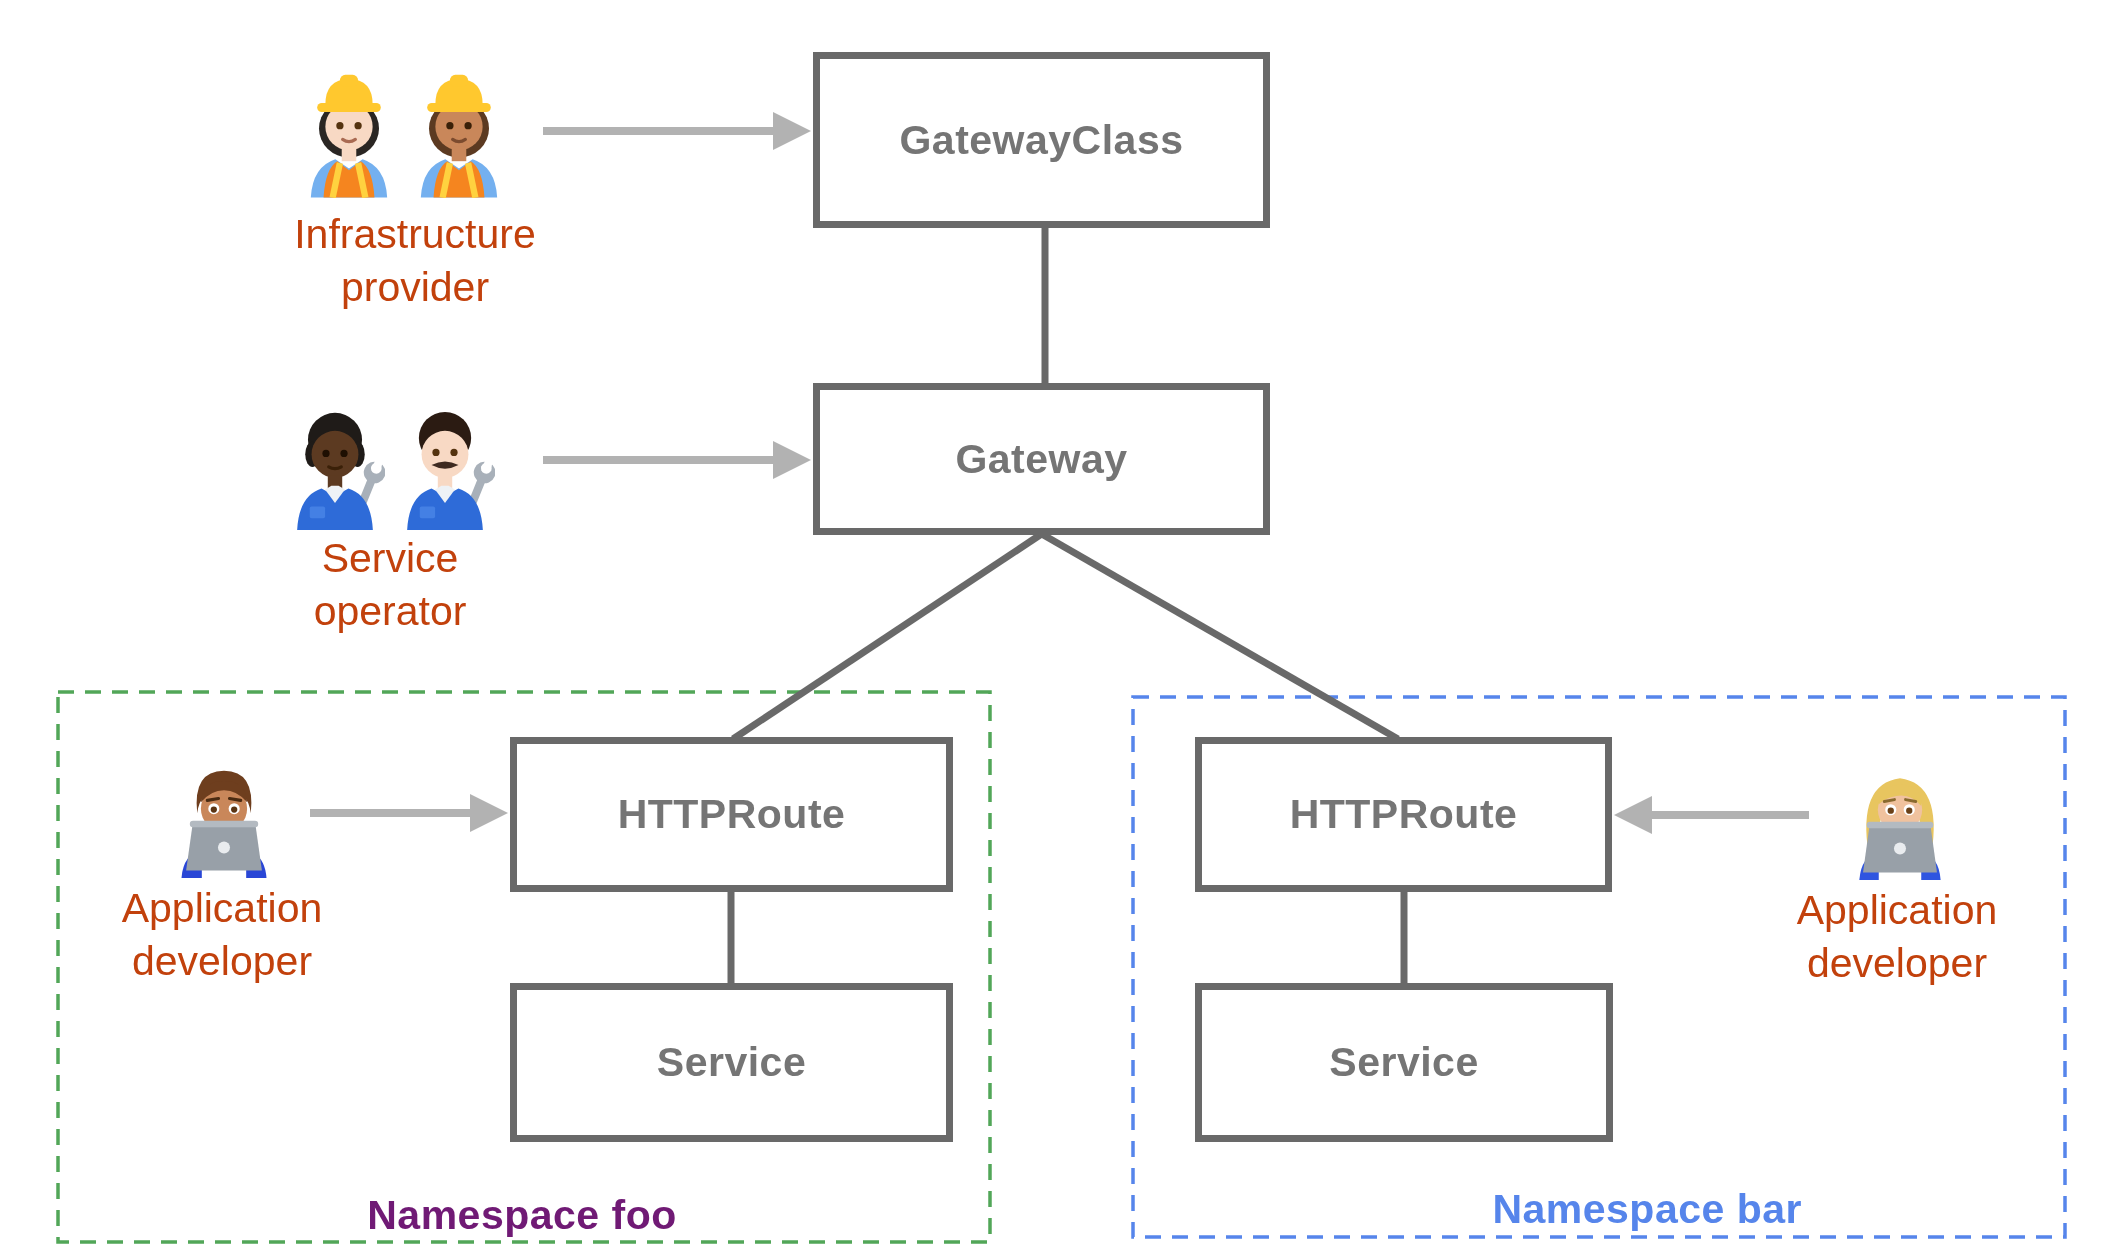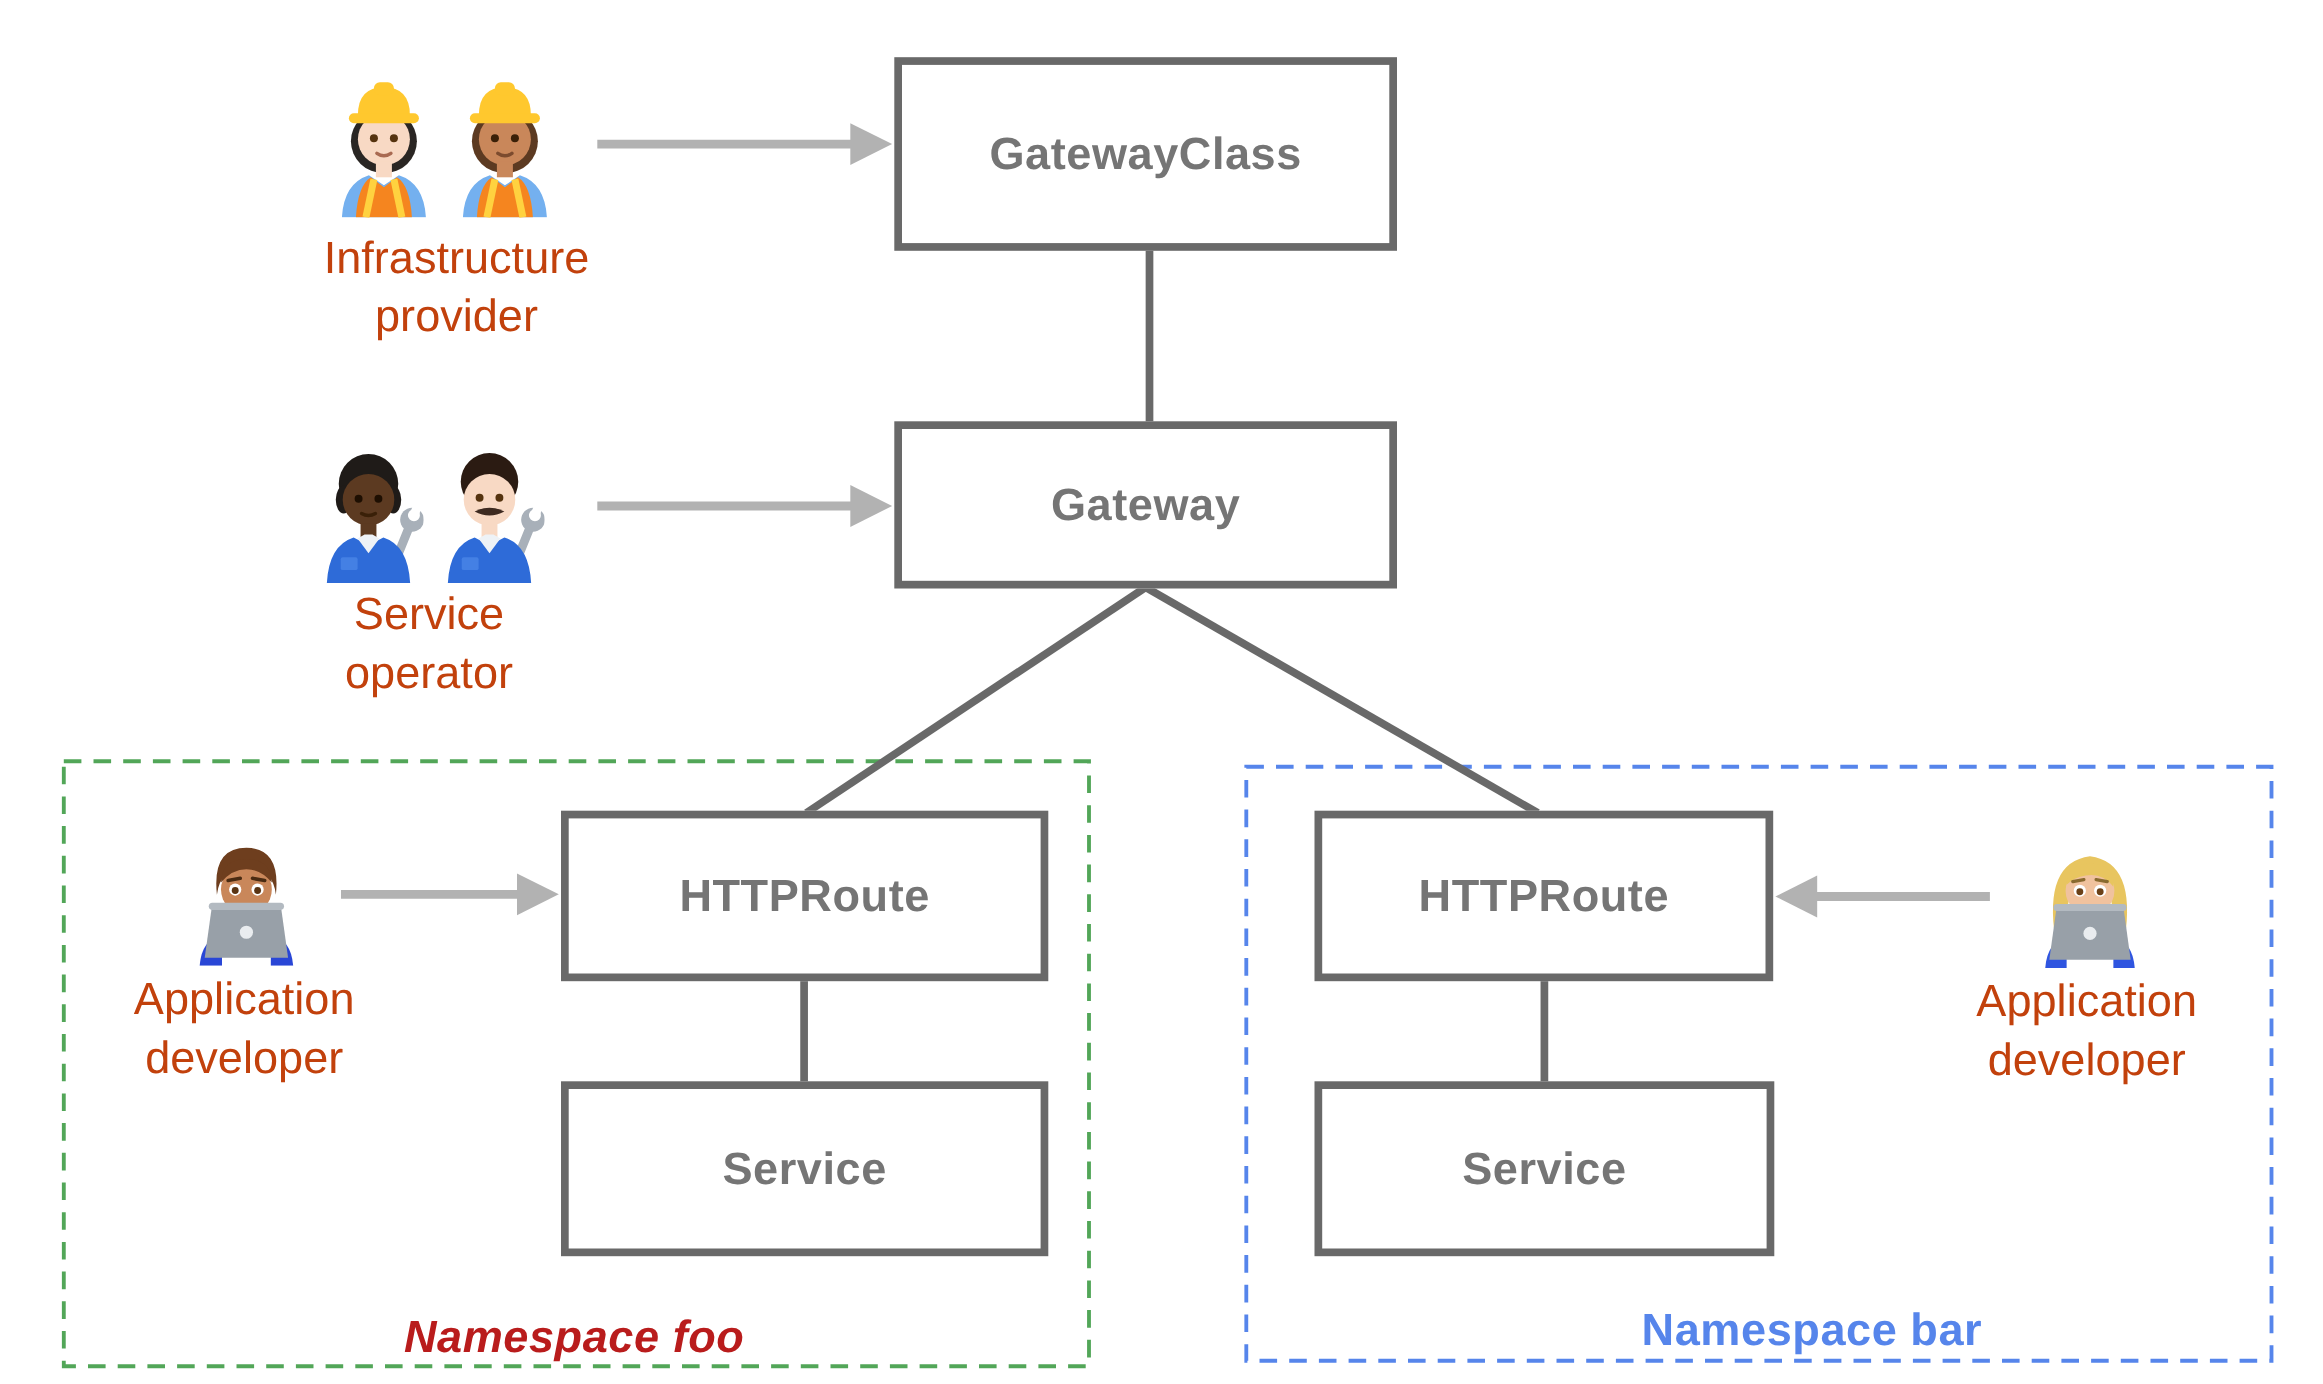--- a/index.html
+++ b/index.html
@@ -47,21 +47,21 @@
 
   
   .ns-label {
     position: absolute;
     width: 400px;
     text-align: center;
     font-size: 41px;
     font-weight: 700;
     letter-spacing: 0.5px;
   }
-  #ns-label-foo { left: 322px; top: 1192px; color: #b91c1c; font-style: italic; }
+  #ns-label-foo { left: 322px; top: 1192px; color: #701a75; }
   #ns-label-bar { left: 1402px; top: 1186px; color: #5685EB; text-align: right; }
 
   
   .persona-icons {
     position: absolute;
     display: flex;
     align-items: flex-end;
     justify-content: center;
   }
   .persona-icons svg { display: block; }

